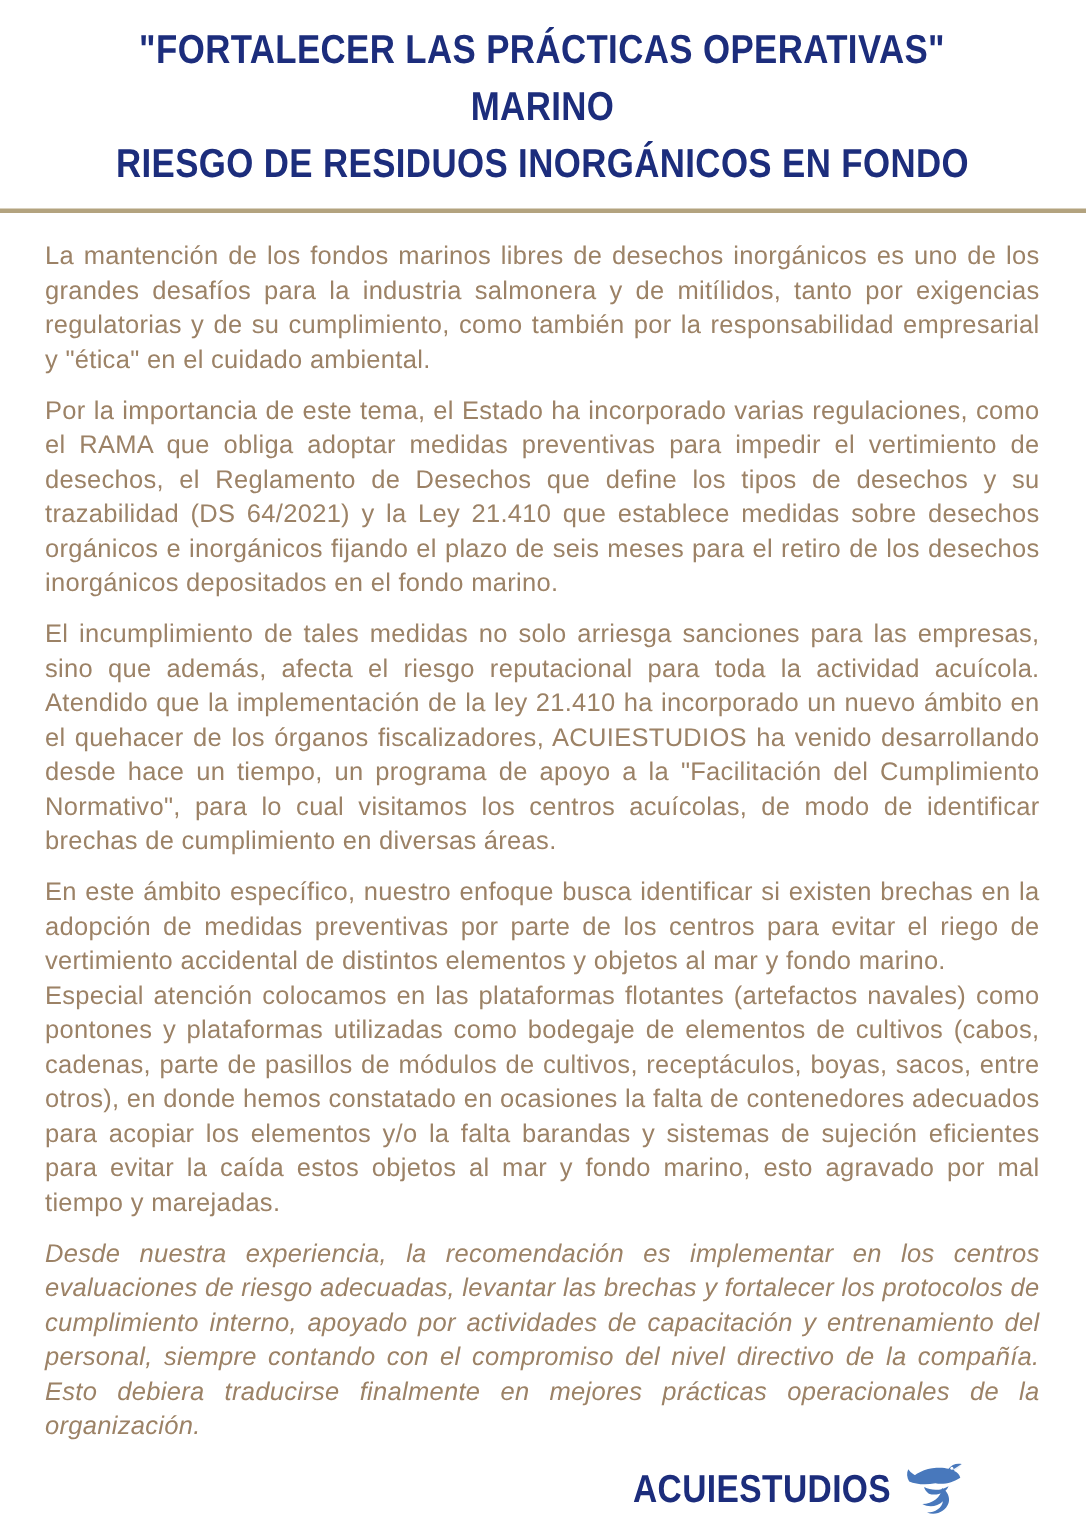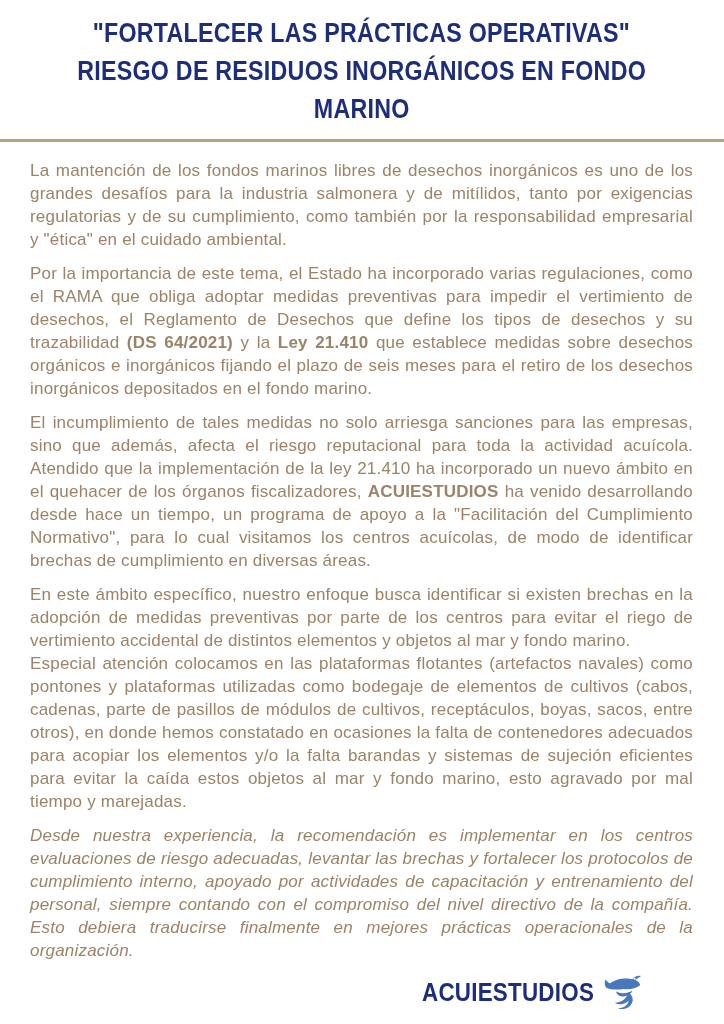--- a/index.html
+++ b/index.html
@@ -39,21 +39,21 @@
   
   .doc-body {
     margin-top: 17px;
     color: #9c8266;
     font-size: 17px;
     line-height: 23px;
     text-align: justify;
     letter-spacing: 0.2px;
   }
   .doc-body p { margin: 4px 0 11px 0; }
-  .doc-body b { font-weight: bold; }
+  .doc-body b { font-weight: normal; }
   .p-focus { white-space: pre-line; }
   .p-emphasis { font-weight: normal; font-style: italic; }
   
   .doc-footer {
     display: flex;
     justify-content: flex-end;
     align-items: center;
     padding-right: 50px;
     margin-top: 12px;
     gap: 9px;
@@ -70,22 +70,22 @@
   }
   .fish { width: 40px; height: 36px; flex: 0 0 auto; }
 </style>
 </head>
 <body>
 
 <div class="page">
 
   <header class="doc-title">
     <span class="tline"><span>"FORTALECER LAS PRÁCTICAS OPERATIVAS"</span></span>
+    <span class="tline"><span>MARINO</span></span>
     <span class="tline"><span>RIESGO DE RESIDUOS INORGÁNICOS EN FONDO</span></span>
-    <span class="tline"><span>MARINO</span></span>
   </header>
 
   <hr class="divider">
 
   <main class="doc-body">
 
     <p>La mantención de los fondos marinos libres de desechos inorgánicos es uno de los grandes desafíos para la industria salmonera y de mitílidos, tanto por exigencias regulatorias y de su cumplimiento, como también por la responsabilidad empresarial y "ética" en el cuidado ambiental.</p>
 
     <p><span>Por la importancia de este tema, el Estado ha incorporado varias regulaciones, como el RAMA que obliga adoptar medidas preventivas para impedir el vertimiento de desechos, el Reglamento de Desechos que define los tipos de desechos y su trazabilidad </span><b>(DS 64/2021)</b><span> y la </span><b>Ley 21.410</b><span> que establece medidas sobre desechos orgánicos e inorgánicos fijando el plazo de seis meses para el retiro de los desechos inorgánicos depositados en el fondo marino.</span></p>
 

